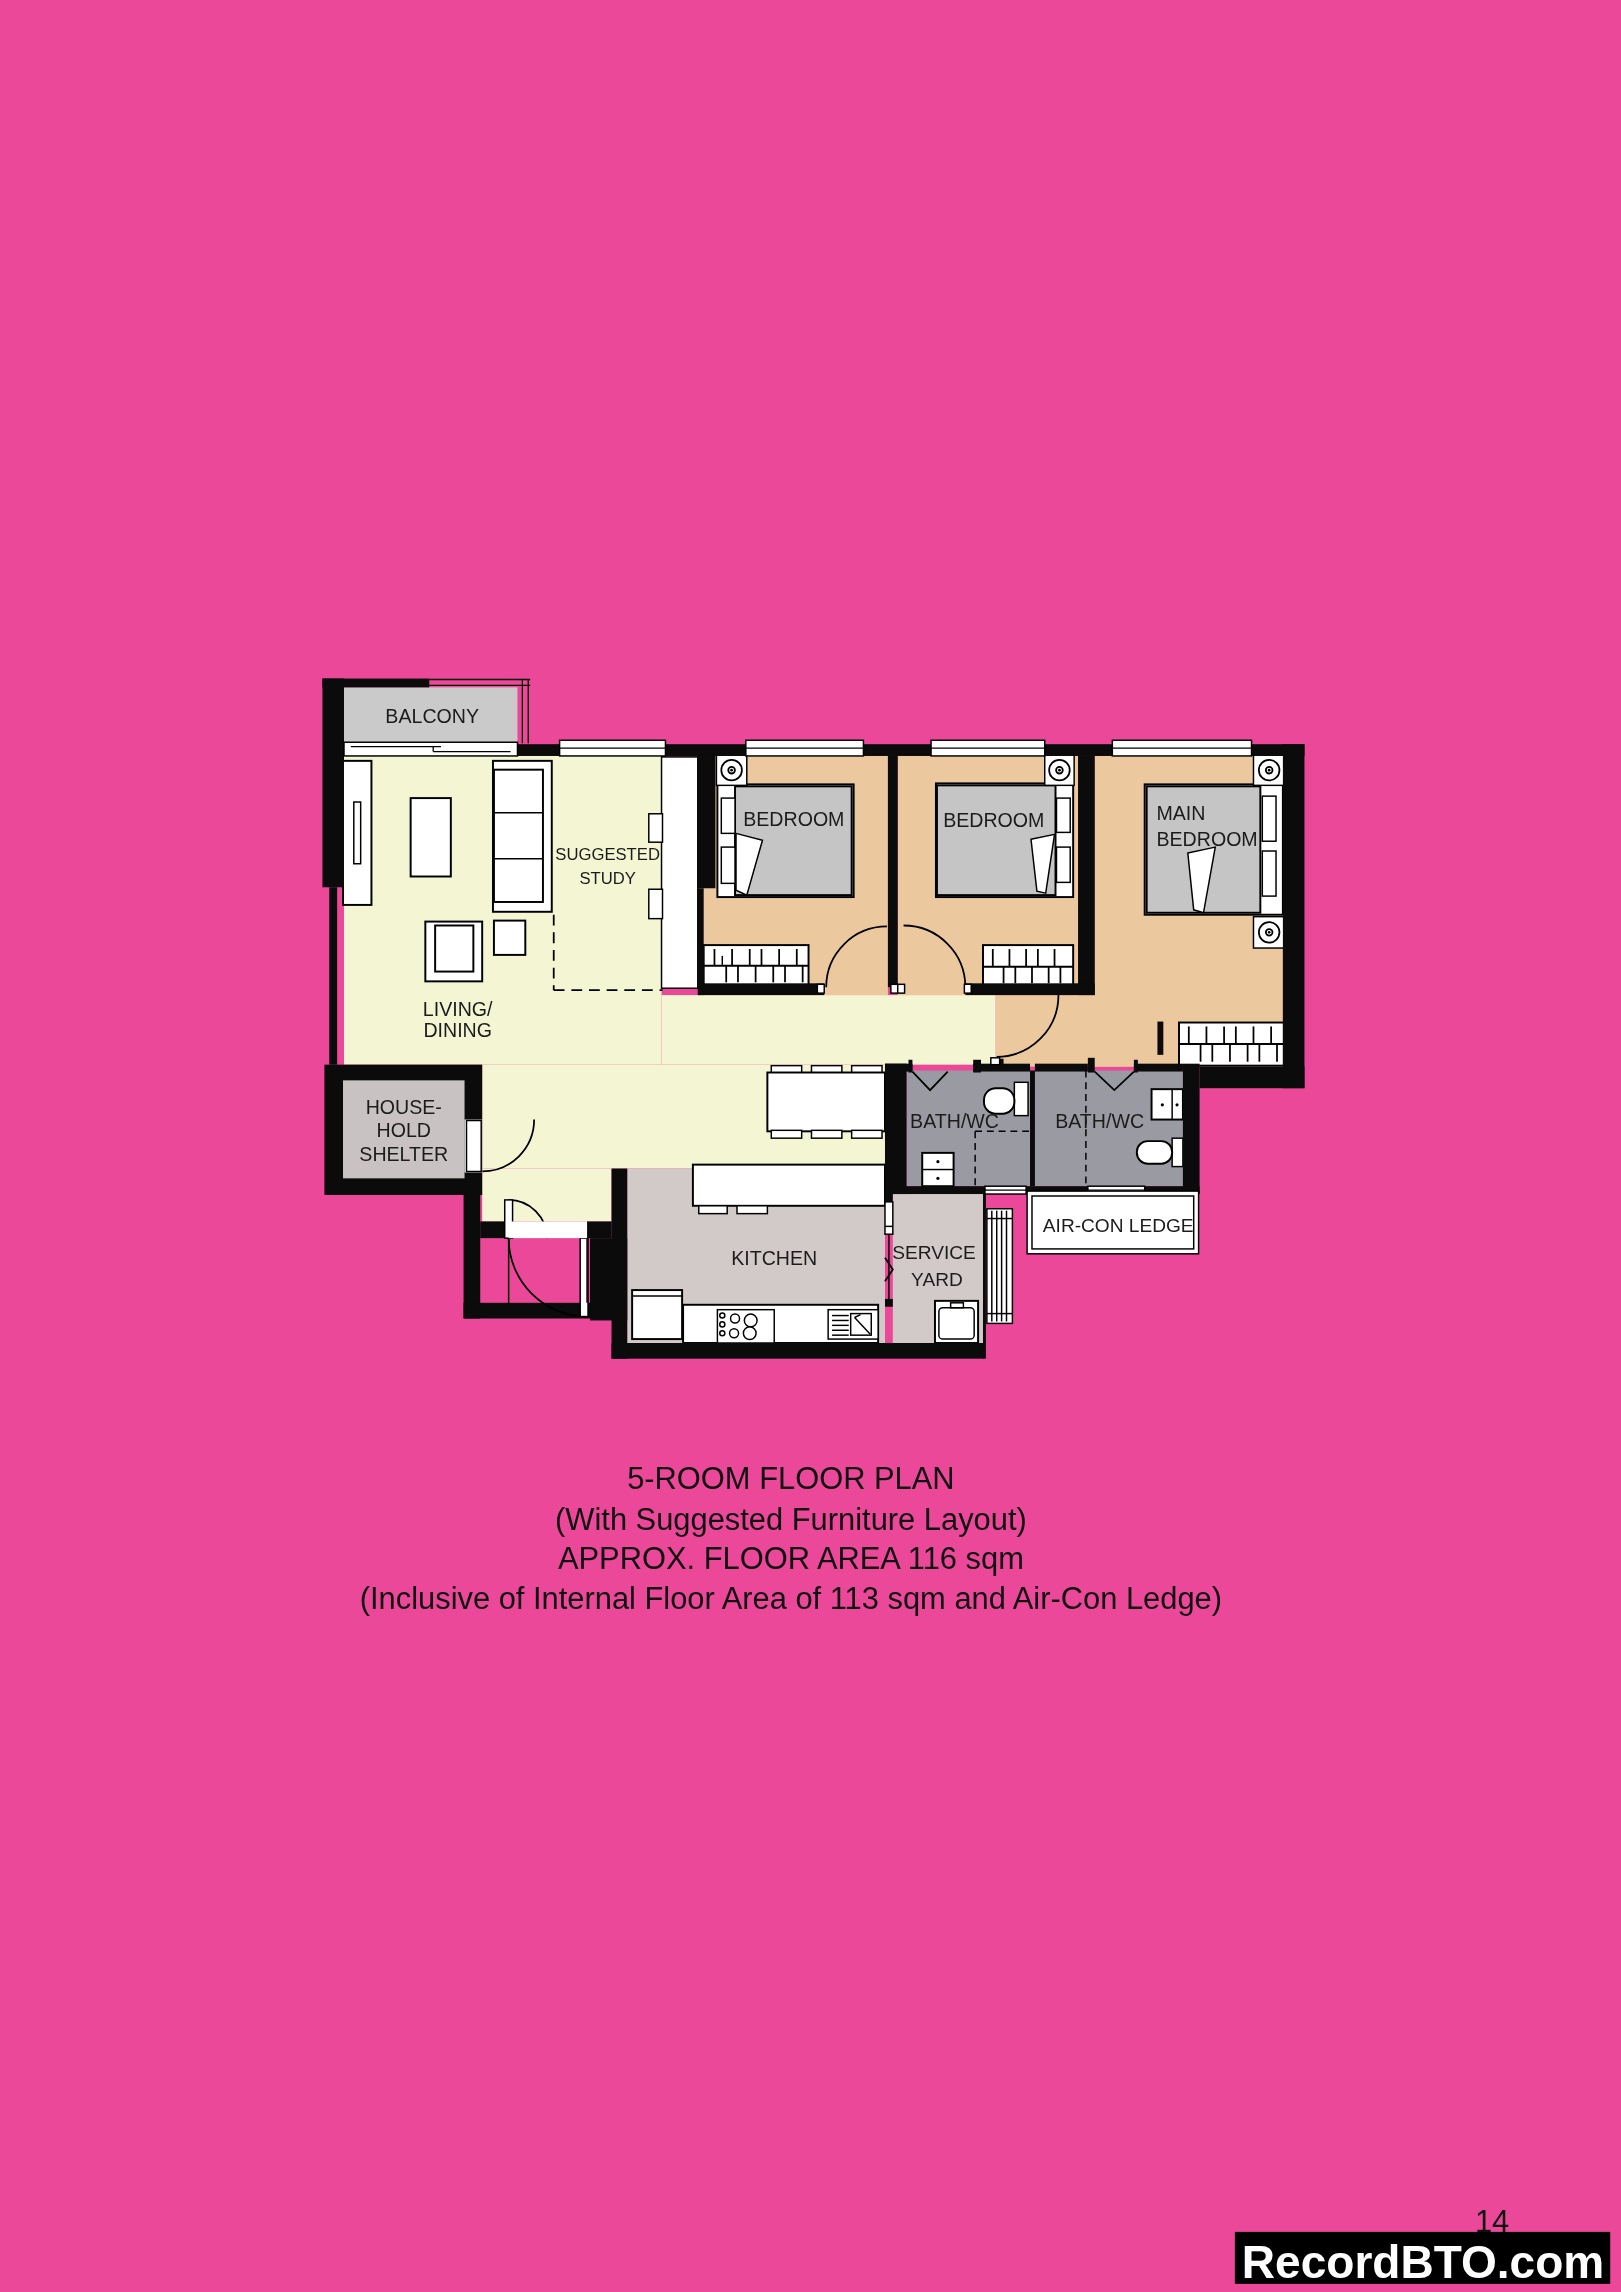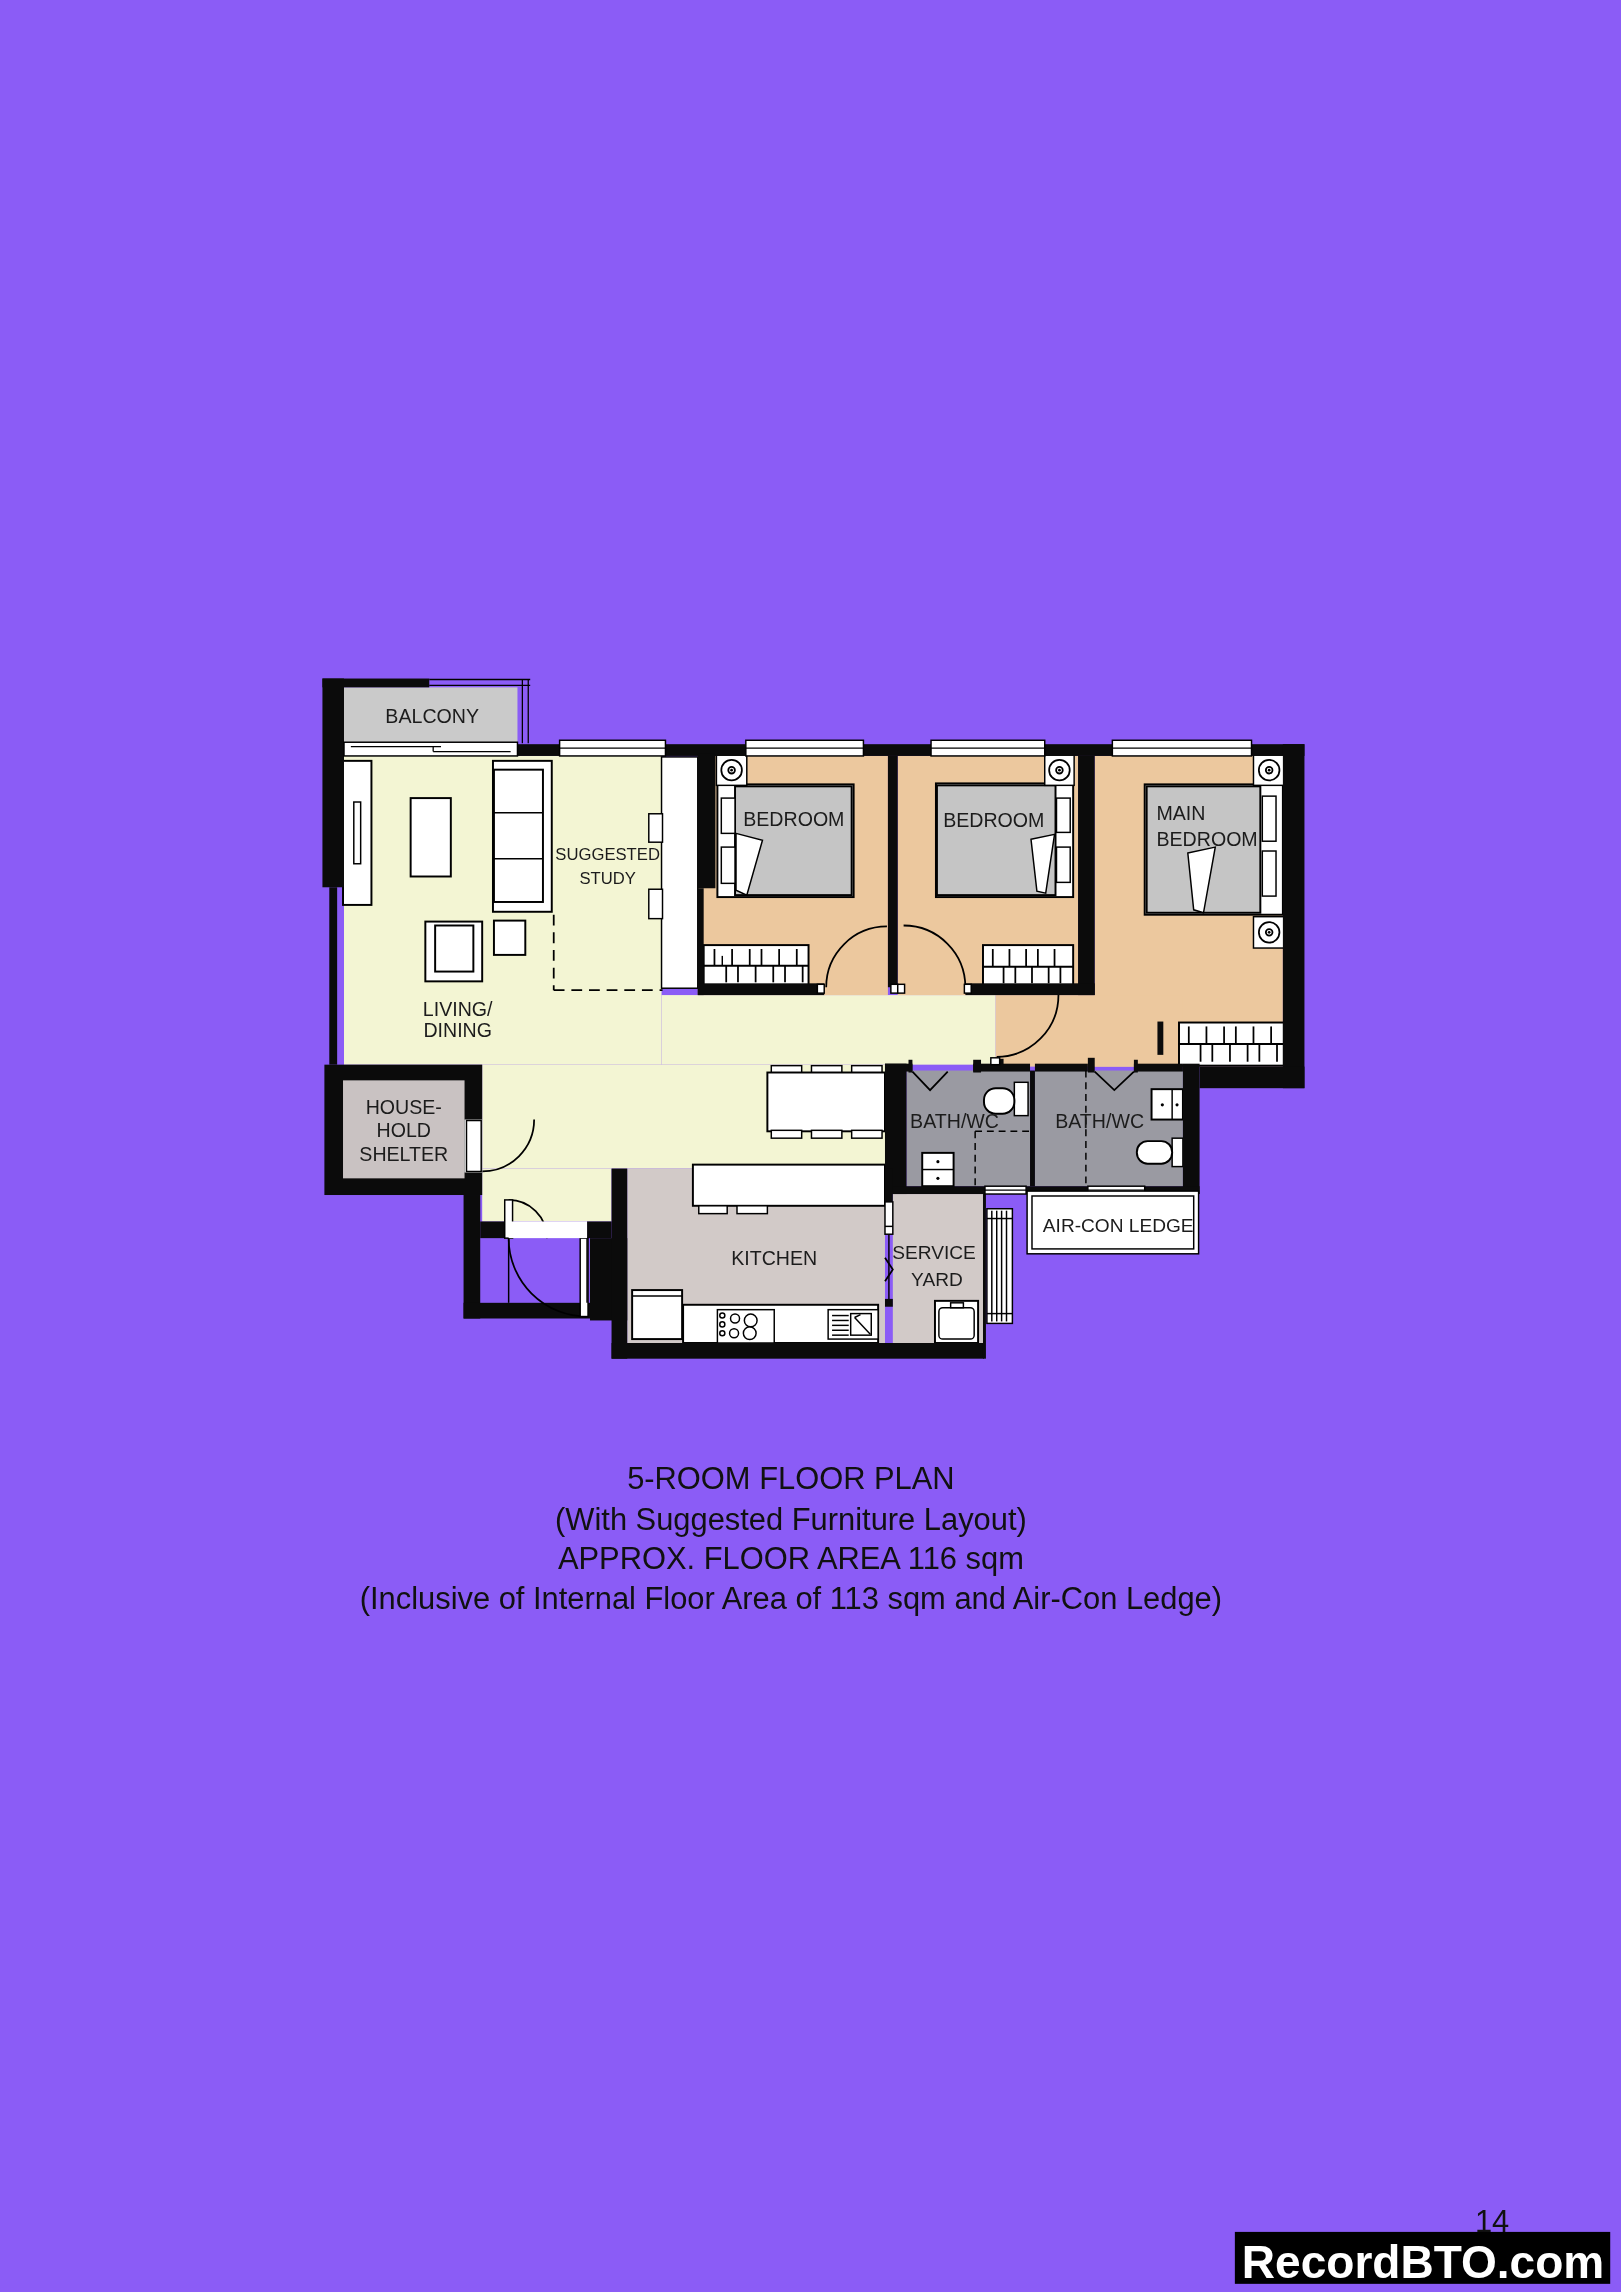--- a/index.html
+++ b/index.html
@@ -1,16 +1,16 @@
 <!DOCTYPE html>
 <html><head>
 <meta charset="utf-8">
 <style>
 html,body{margin:0;padding:0;background:#ffffff;}
-.page{position:relative;width:1621px;height:2293px;background:#8b5cf6;overflow:hidden;
+.page{position:relative;width:1621px;height:2293px;background:#ec4899;overflow:hidden;
 font-family:"Liberation Sans", sans-serif;}
 svg{position:absolute;left:0;top:0;}
 </style>
 </head>
 <body>
 <div class="page">
 <svg width="1621" height="2293" viewBox="0 0 1654 2339">
 
 <g>
 <rect x="351" y="771" width="324" height="315" fill="#f3f5d3"></rect>

